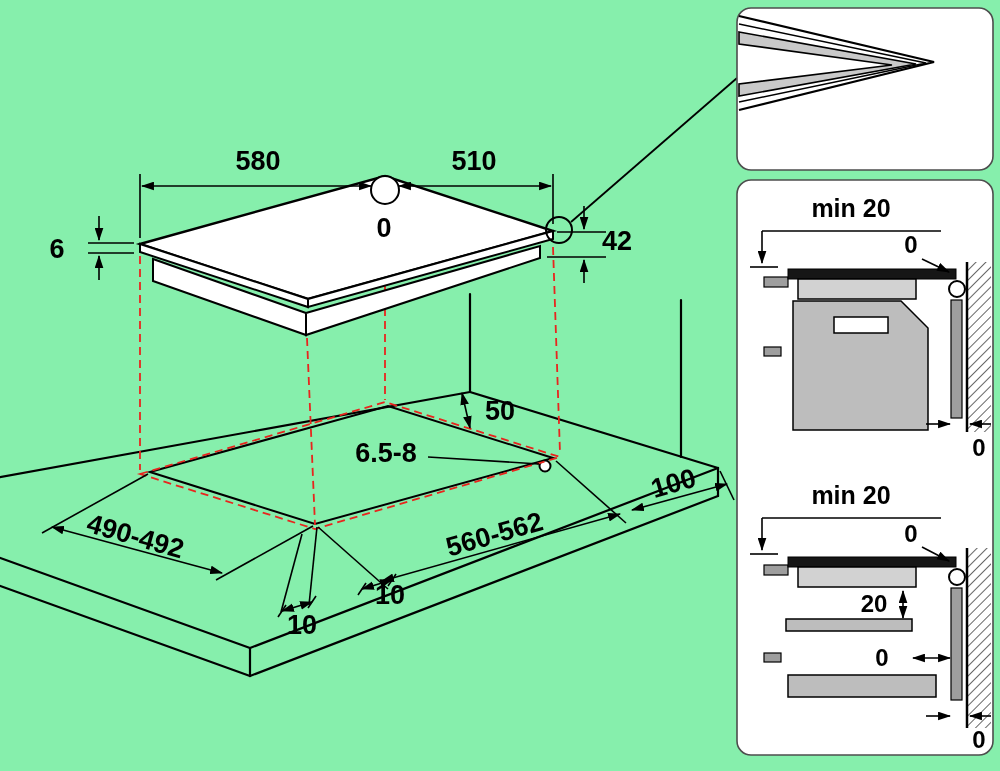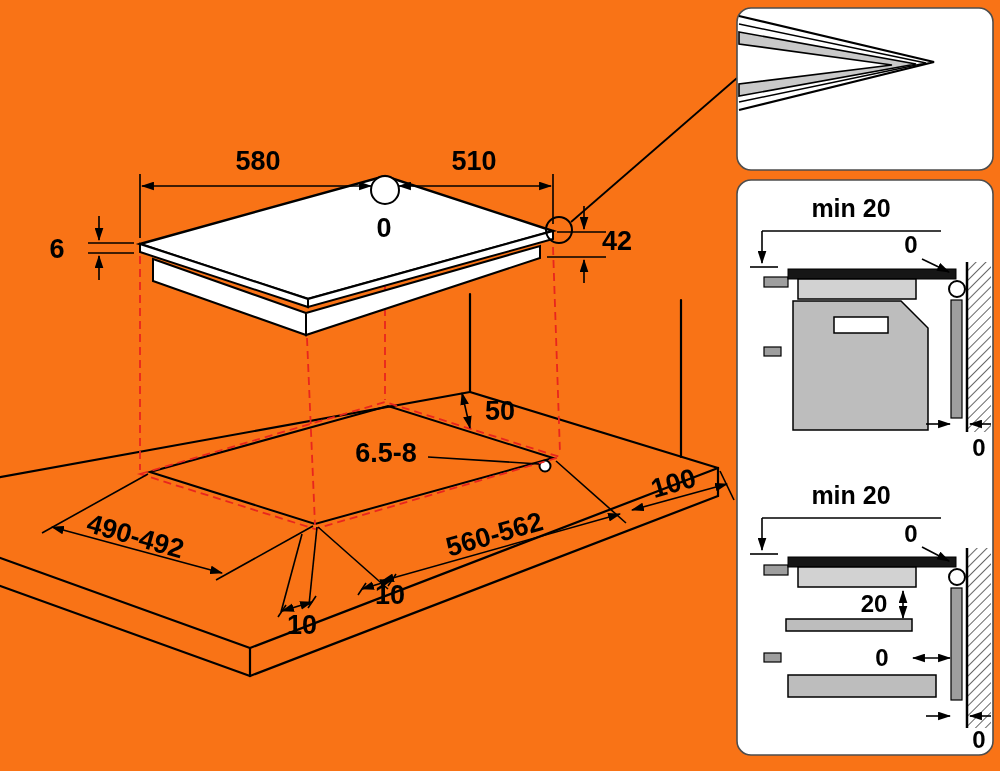--- a/index.html
+++ b/index.html
@@ -1,17 +1,17 @@
 <!DOCTYPE html>
 <html style="--red: #e8251e;"><head>
 <meta charset="utf-8">
 <style>
   html,body { margin:0; padding:0; background:#fff; }
   .canvas {
-    position:relative; width:1000px; height:771px; background:#f97316; overflow:hidden;
+    position:relative; width:1000px; height:771px; background:#86efac; overflow:hidden;
     font-family:"Liberation Sans", sans-serif;
   }
   svg { position:absolute; left:0; top:0; }
   .ln   { stroke:#000; stroke-width:2.2; fill:none; stroke-linecap:round; }
   .ln15 { stroke:#000; stroke-width:1.6; fill:none; }
   .dimln{ stroke:#000; stroke-width:1.6; fill:none; }
   .red  { stroke:var(--red,#e8251e); stroke-width:1.8; fill:none; stroke-dasharray:8 5; }
   .dim    { font:700 27px "Liberation Sans", sans-serif; fill:#000; text-anchor:middle; }
   .dim-md { font:700 25px "Liberation Sans", sans-serif; fill:#000; text-anchor:middle; }
   .dim-sm { font:700 24px "Liberation Sans", sans-serif; fill:#000; text-anchor:middle; }

